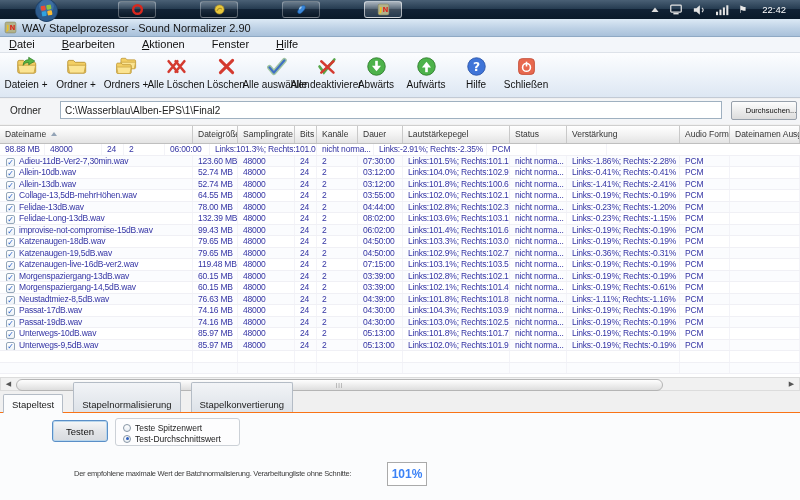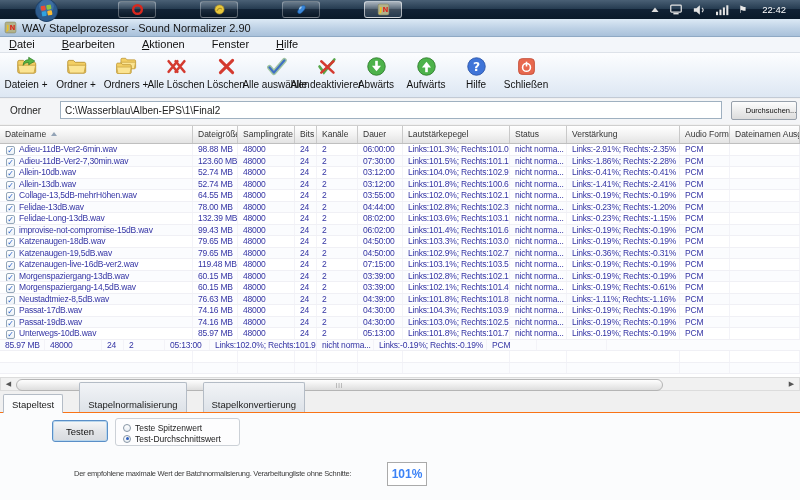--- a/index.html
+++ b/index.html
@@ -88,21 +88,21 @@
   .hs-arrow.left{left:1px;}
   .hs-arrow.right{right:1px;}
   .hs-thumb{position:absolute;left:15px;top:1px;width:645px;height:10px;border:1px solid #b5b5b5;border-radius:6px;
     background:linear-gradient(#fefefe,#dedede);cursor:grab;}
   .hs-thumb::after{content:"|||";position:absolute;left:50%;top:0;transform:translateX(-50%);
     font-size:6px;color:#8a8a8a;line-height:10px;letter-spacing:1px;}
 
   
   .tabs{position:absolute;top:394px;left:3px;height:18px;display:flex;align-items:flex-end;z-index:5;}
   .tab{font-size:9.5px;color:#222;padding:16px 8px 2px 8px;border:1px solid #b4bcc6;border-bottom:none;
-    background:linear-gradient(#f2f4f7,#dde2e8);border-radius:2px 2px 0 0;margin-right:16px;cursor:pointer;white-space:nowrap;}
+    background:linear-gradient(#f2f4f7,#dde2e8);border-radius:2px 2px 0 0;margin-right:10px;cursor:pointer;white-space:nowrap;}
   .tab.active{background:#fbfcfd;padding-top:4px;padding-bottom:3px;margin-bottom:-1px;position:relative;z-index:6;}
   .panel{position:absolute;top:412px;left:0;right:0;bottom:0;background:#fbfcfd;border-top:1px solid #f97316;}
   .btn-testen{position:absolute;left:52px;top:7px;width:56px;height:22px;box-sizing:border-box;
     border:1px solid #5a8fc8;border-radius:3px;box-shadow:0 0 0 1px #b9d6ec inset;
     background:linear-gradient(#f6f7f8,#e2e4e7 55%,#d8dbdf);font-size:9.5px;color:#111;
     display:flex;align-items:center;justify-content:center;cursor:pointer;}
   .radio-group{position:absolute;left:115px;top:5px;width:125px;height:28px;box-sizing:border-box;
     border:1px solid #ccd1d7;border-radius:3px;background:#fdfdfe;padding:3px 0 0 7px;}
   .radio-row{display:flex;align-items:center;gap:4px;height:11px;cursor:pointer;}
   .radio{display:inline-block;width:8px;height:8px;border:1px solid #8796a5;border-radius:50%;
@@ -374,21 +374,20 @@
         <div class="th" style="width: 41px;">Kanäle</div>
         <div class="th" style="width: 45px;">Dauer</div>
         <div class="th" style="width: 107px;">Lautstärkepegel</div>
         <div class="th" style="width: 57px;">Status</div>
         <div class="th" style="width: 113px;">Verstärkung</div>
         <div class="th" style="width: 50px;">Audio Form...</div>
         <div class="th" style="width: 70px;">Dateinamen Ausg...</div>
       </div>
     <div class="tbody" id="tbody">
         <div class="tr">
-          <div class="td name" style="width:193px"><span class="cb">✓</span><span class="fn">Adieu-11dB-Ver2-6min.wav</span></div>
           <div class="td k-size" style="width:45px">98.88 MB</div>
           <div class="td k-rate" style="width:57px">48000</div>
           <div class="td k-bits" style="width:22px">24</div>
           <div class="td k-channels" style="width:41px">2</div>
           <div class="td k-duration" style="width:45px">06:00:00</div>
           <div class="td k-level" style="width:107px">Links:101.3%; Rechts:101.0%</div>
           <div class="td k-status" style="width:57px">nicht norma...</div>
           <div class="td k-gain" style="width:113px">Links:-2.91%; Rechts:-2.35%</div>
           <div class="td k-format" style="width:50px">PCM</div>
           <div class="td k-output" style="width:70px"></div>
@@ -595,20 +594,21 @@
           <div class="td k-bits" style="width:22px">24</div>
           <div class="td k-channels" style="width:41px">2</div>
           <div class="td k-duration" style="width:45px">05:13:00</div>
           <div class="td k-level" style="width:107px">Links:101.8%; Rechts:101.7%</div>
           <div class="td k-status" style="width:57px">nicht norma...</div>
           <div class="td k-gain" style="width:113px">Links:-0.19%; Rechts:-0.19%</div>
           <div class="td k-format" style="width:50px">PCM</div>
           <div class="td k-output" style="width:70px"></div>
         </div>
         <div class="tr">
+          <div class="td name" style="width:193px"><span class="cb">✓</span><span class="fn">Unterwegs-9,5dB.wav</span></div>
           <div class="td k-size" style="width:45px">85.97 MB</div>
           <div class="td k-rate" style="width:57px">48000</div>
           <div class="td k-bits" style="width:22px">24</div>
           <div class="td k-channels" style="width:41px">2</div>
           <div class="td k-duration" style="width:45px">05:13:00</div>
           <div class="td k-level" style="width:107px">Links:102.0%; Rechts:101.9%</div>
           <div class="td k-status" style="width:57px">nicht norma...</div>
           <div class="td k-gain" style="width:113px">Links:-0.19%; Rechts:-0.19%</div>
           <div class="td k-format" style="width:50px">PCM</div>
           <div class="td k-output" style="width:70px"></div>

